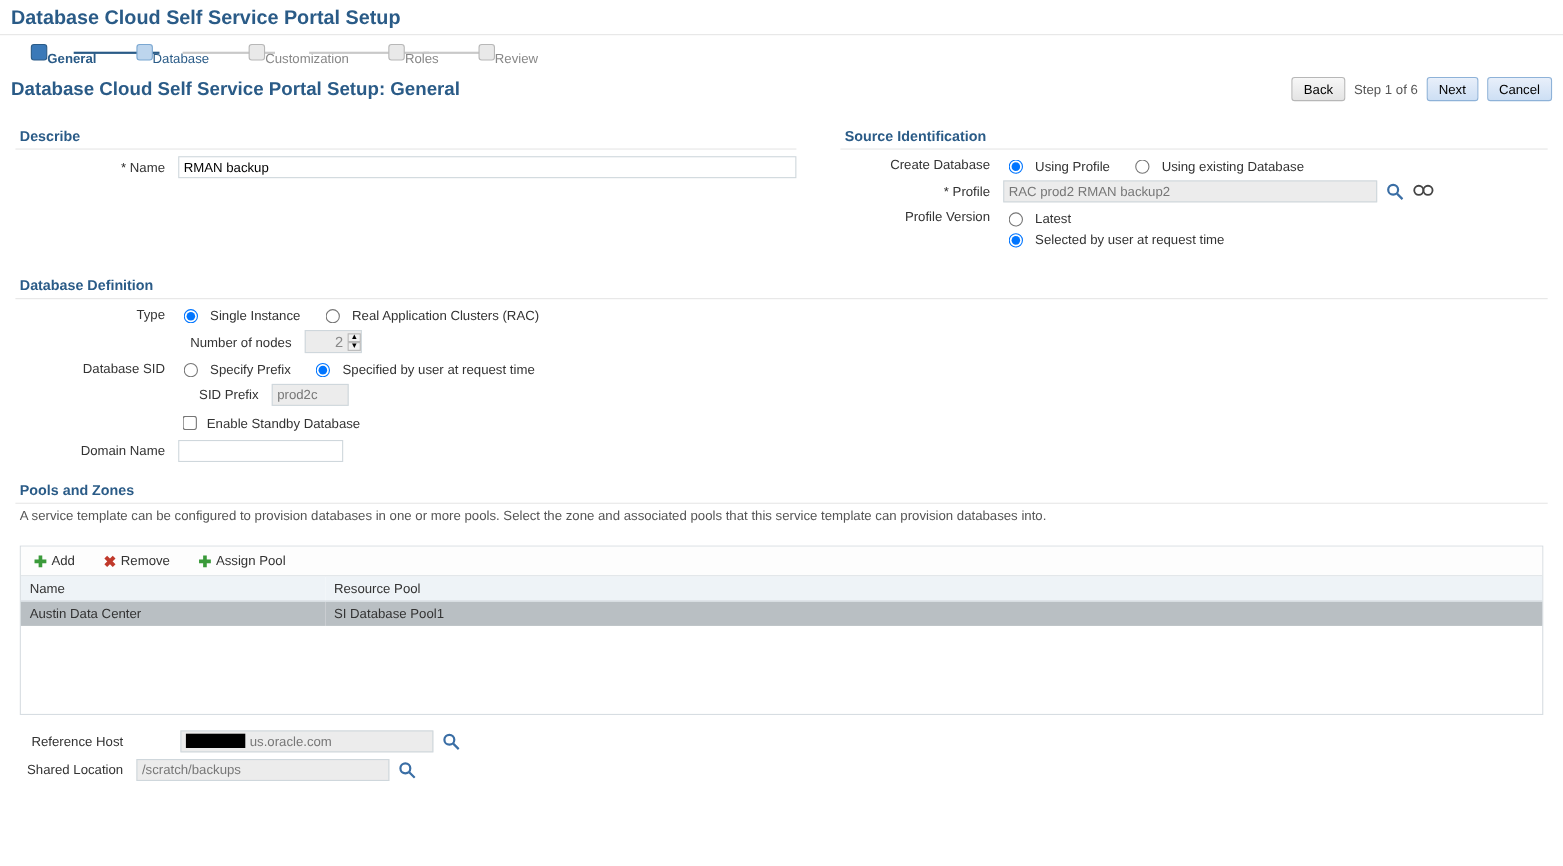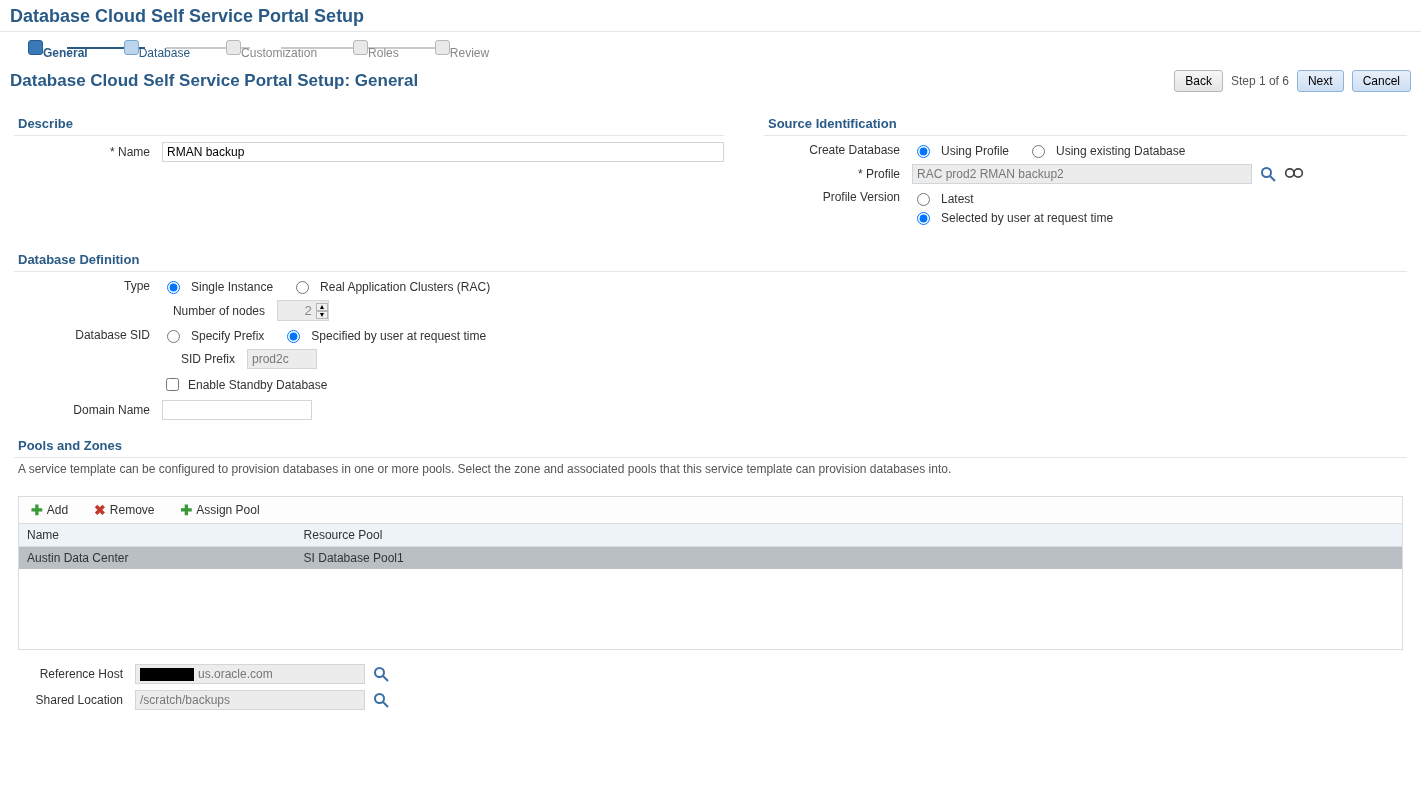--- a/index.html
+++ b/index.html
@@ -144,21 +144,21 @@
   .ico-x { color:#c0392b; font-weight:bold; font-size:14px;}
   table.pz { width:100%; border-collapse:collapse; }
   table.pz th {
     text-align:left; font-weight:normal; background:#eef3f7;
     border-bottom:1px solid #d7dde2; padding:4px 8px; color:#333;
   }
   table.pz td { padding:4px 8px; }
   tr.sel td { background:#b9bfc3; }
   .table-empty { height:80px; }
 
-  .bottom-fields { padding:4px 17px 10px; }
+  .bottom-fields { padding:4px 6px 10px; }
   .bottom-fields .field-label { width:110px; }
   .bottom-fields .text-in { width:230px; }
 
   .blackbox {
     display:inline-block; width:54px; height:13px; background:#000;
     vertical-align:middle;
   }
 </style>
 </head>
 <body>
@@ -342,21 +342,21 @@
         <td>SI Database Pool1</td>
       </tr>
     </tbody>
   </table>
   <div class="table-empty"></div>
 </div>
 
 <div class="bottom-fields">
   <div class="field-row">
     <div class="field-label">Reference Host</div>
-    <div class="text-in ro" style="display:flex;align-items:flex-end;gap:4px;">
+    <div class="text-in ro" style="display:flex;align-items:flex-start;gap:4px;margin-left:40px;">
       <span class="blackbox"></span>
       <span>us.oracle.com</span>
     </div>
     <span class="icon-mag">
       <svg viewBox="0 0 16 16">
           <circle cx="6.5" cy="6.5" r="4.5" fill="none" stroke="#3a6ea5" stroke-width="2"></circle>
           <line x1="10" y1="10" x2="15" y2="15" stroke="#3a6ea5" stroke-width="2"></line>
         </svg>
     </span>
   </div>

